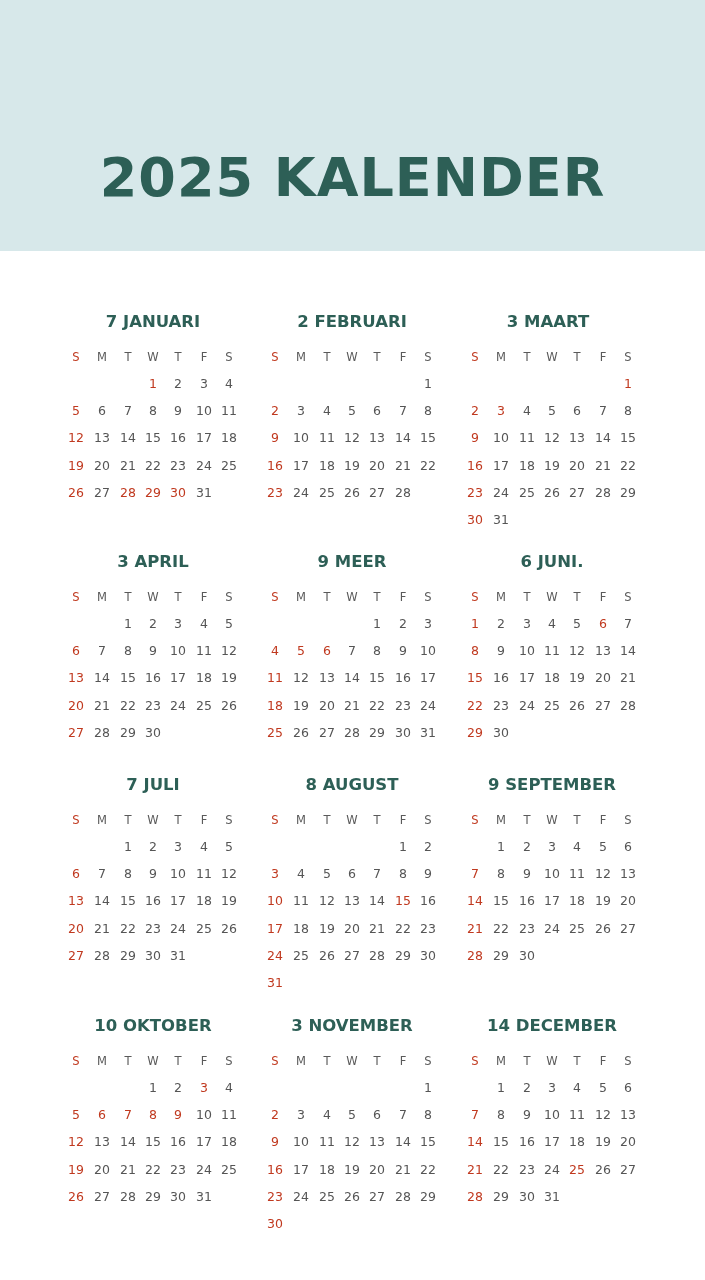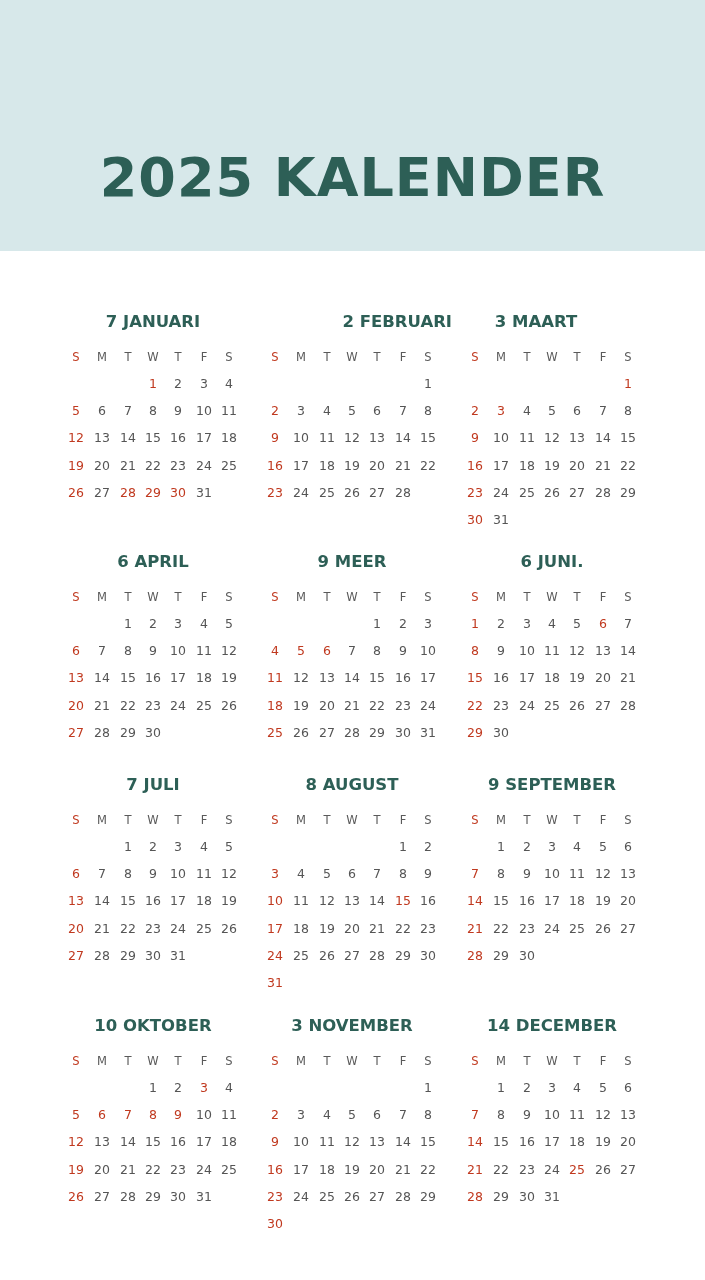--- a/index.html
+++ b/index.html
@@ -54,21 +54,21 @@
       <div class="cell" style="left: 204px; top: 457.6px;">24</div>
       <div class="cell" style="left: 229px; top: 457.6px;">25</div>
       <div class="cell red" style="left: 76px; top: 484.8px;">26</div>
       <div class="cell" style="left: 102px; top: 484.8px;">27</div>
       <div class="cell red" style="left: 128px; top: 484.8px;">28</div>
       <div class="cell red" style="left: 153px; top: 484.8px;">29</div>
       <div class="cell red" style="left: 178px; top: 484.8px;">30</div>
       <div class="cell" style="left: 204px; top: 484.8px;">31</div>
     </div>
     <div>
-      <div class="mtitle" style="position: absolute; left: 252px; width: 200px; top: 312px; text-align: right;">2 FEBRUARI</div>
+      <div class="mtitle" style="position: absolute; left: 252px; width: 200px; top: 312px;">2 FEBRUARI</div>
       <div class="cell wd red" style="left: 275px; top: 349px;">S</div>
       <div class="cell wd" style="left: 301px; top: 349px;">M</div>
       <div class="cell wd" style="left: 327px; top: 349px;">T</div>
       <div class="cell wd" style="left: 352px; top: 349px;">W</div>
       <div class="cell wd" style="left: 377px; top: 349px;">T</div>
       <div class="cell wd" style="left: 403px; top: 349px;">F</div>
       <div class="cell wd" style="left: 428px; top: 349px;">S</div>
       <div class="cell" style="left: 428px; top: 376px;">1</div>
       <div class="cell red" style="left: 275px; top: 403.2px;">2</div>
       <div class="cell" style="left: 301px; top: 403.2px;">3</div>
@@ -92,21 +92,21 @@
       <div class="cell" style="left: 403px; top: 457.6px;">21</div>
       <div class="cell" style="left: 428px; top: 457.6px;">22</div>
       <div class="cell red" style="left: 275px; top: 484.8px;">23</div>
       <div class="cell" style="left: 301px; top: 484.8px;">24</div>
       <div class="cell" style="left: 327px; top: 484.8px;">25</div>
       <div class="cell" style="left: 352px; top: 484.8px;">26</div>
       <div class="cell" style="left: 377px; top: 484.8px;">27</div>
       <div class="cell" style="left: 403px; top: 484.8px;">28</div>
     </div>
     <div>
-      <div class="mtitle" style="position: absolute; left: 436px; width: 200px; top: 312px;">3 MAART</div>
+      <div class="mtitle" style="position: absolute; left: 448px; width: 200px; top: 312px;">3 MAART</div>
       <div class="cell wd red" style="left: 475px; top: 349px;">S</div>
       <div class="cell wd" style="left: 501px; top: 349px;">M</div>
       <div class="cell wd" style="left: 527px; top: 349px;">T</div>
       <div class="cell wd" style="left: 552px; top: 349px;">W</div>
       <div class="cell wd" style="left: 577px; top: 349px;">T</div>
       <div class="cell wd" style="left: 603px; top: 349px;">F</div>
       <div class="cell wd" style="left: 628px; top: 349px;">S</div>
       <div class="cell red" style="left: 628px; top: 376px;">1</div>
       <div class="cell red" style="left: 475px; top: 403.2px;">2</div>
       <div class="cell red" style="left: 501px; top: 403.2px;">3</div>
@@ -133,21 +133,21 @@
       <div class="cell" style="left: 501px; top: 484.8px;">24</div>
       <div class="cell" style="left: 527px; top: 484.8px;">25</div>
       <div class="cell" style="left: 552px; top: 484.8px;">26</div>
       <div class="cell" style="left: 577px; top: 484.8px;">27</div>
       <div class="cell" style="left: 603px; top: 484.8px;">28</div>
       <div class="cell" style="left: 628px; top: 484.8px;">29</div>
       <div class="cell red" style="left: 475px; top: 512px;">30</div>
       <div class="cell" style="left: 501px; top: 512px;">31</div>
     </div>
     <div>
-      <div class="mtitle" style="position: absolute; left: 53px; width: 200px; top: 552px;">6 APRIL</div>
+      <div class="mtitle" style="position: absolute; left: 53px; width: 200px; top: 552px;">3 APRIL</div>
       <div class="cell wd red" style="left: 76px; top: 589px;">S</div>
       <div class="cell wd" style="left: 102px; top: 589px;">M</div>
       <div class="cell wd" style="left: 128px; top: 589px;">T</div>
       <div class="cell wd" style="left: 153px; top: 589px;">W</div>
       <div class="cell wd" style="left: 178px; top: 589px;">T</div>
       <div class="cell wd" style="left: 204px; top: 589px;">F</div>
       <div class="cell wd" style="left: 229px; top: 589px;">S</div>
       <div class="cell" style="left: 128px; top: 616px;">1</div>
       <div class="cell" style="left: 153px; top: 616px;">2</div>
       <div class="cell" style="left: 178px; top: 616px;">3</div>

